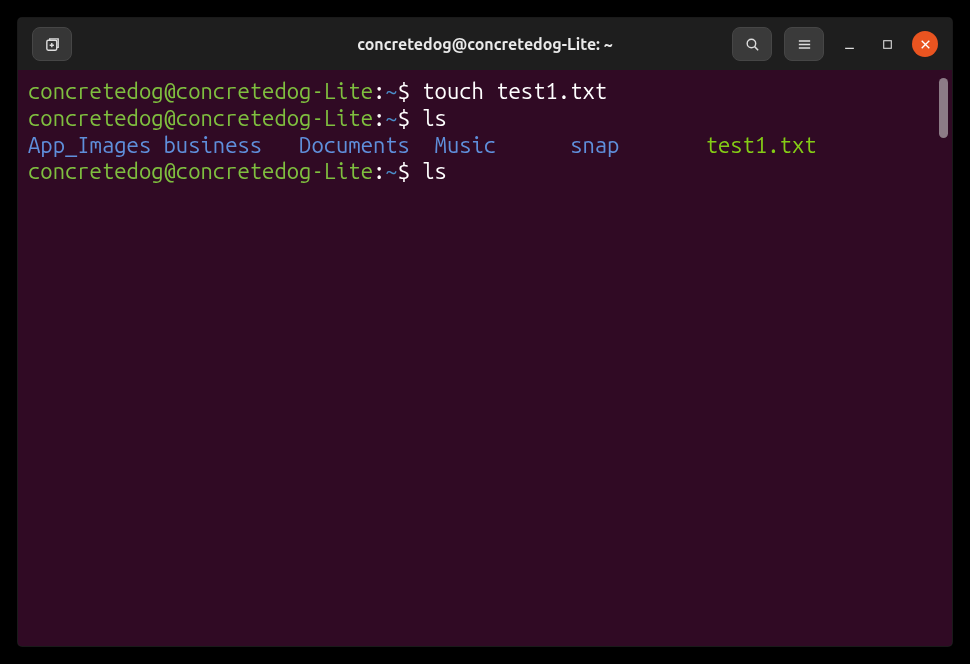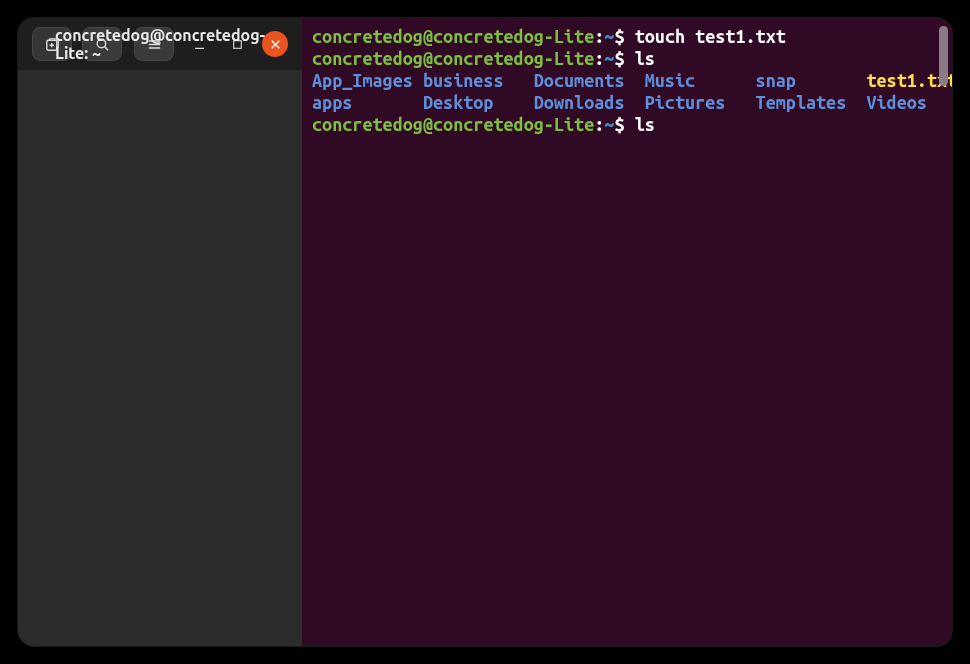--- a/index.html
+++ b/index.html
@@ -8,24 +8,24 @@
     height: 664px;
     background: #000;
     font-family: "Ubuntu Mono", "DejaVu Sans Mono", Consolas, monospace;
     overflow: hidden;
     padding: 18px;
   }
   .window {
     width: 100%;
     height: 100%;
     background: #2c2c2c;
-    border-radius: 16px;
+    border-radius: 4px;
     overflow: hidden;
     display: flex;
-    flex-direction: row;
+    flex-direction: column;
     box-shadow: 0 0 0 1px #1a1a1a;
   }
   .titlebar {
     height: 52px;
     background: #1e1e1e;
     display: flex;
     align-items: center;
     padding: 0 14px;
     gap: 10px;
     position: relative;
@@ -70,46 +70,46 @@
   .win-ctl.plain { color: #ddd; }
   .win-ctl.close {
     background: #e95420;
     color: #fff;
   }
   .win-ctl svg { display: block; }
   .terminal {
     flex: 1;
     background: #300a24;
     padding: 8px 6px 8px 10px;
-    font-size: 18px;
+    font-size: 22px;
     line-height: 1.22;
     color: #fff;
     position: relative;
-    font-weight: 700;
+    font-weight: 400;
     letter-spacing: 0;
     overflow: hidden;
   }
   .scrollbar {
     position: absolute;
     right: 4px;
     top: 8px;
     width: 9px;
     height: 60px;
     background: #8c7b86;
     border-radius: 5px;
   }
   .line { white-space: pre; }
   .user { color: #7fbf3f; }
   .host { color: #7fbf3f; }
   .colon { color: #fff; }
   .path { color: #4b8ecb; }
   .dollar { color: #fff; }
   .cmd { color: #fff; }
   .dir { color: #5f8fdb; }
-  .file { color: #fde047; }
+  .file { color: #84cc16; }
   .cursor {
     display: inline-block;
     width: 10px;
     height: 19px;
     background: #fff;
     vertical-align: text-bottom;
     margin-bottom: 1px;
   }
   .ls-grid span { display: inline-block; }
 </style>
@@ -160,21 +160,20 @@
   </div>
 
   <div class="terminal">
     <div class="scrollbar"></div>
 
     <div class="line"><span class="user">concretedog</span><span class="user">@</span><span class="host">concretedog-Lite</span><span class="colon">:</span><span class="path">~</span><span class="dollar">$</span><span class="cmd"> </span><span class="cmd">touch test1.txt</span></div>
 
     <div class="line"><span class="user">concretedog</span><span class="user">@</span><span class="host">concretedog-Lite</span><span class="colon">:</span><span class="path">~</span><span class="dollar">$</span><span class="cmd"> </span><span class="cmd">ls</span></div>
 
     <div class="line ls-grid" id="ls1-row1"><span class="dir">App_Images </span><span class="dir">business   </span><span class="dir">Documents  </span><span class="dir">Music      </span><span class="dir">snap       </span><span class="file">test1.txt</span></div>
-    <div class="line ls-grid" id="ls1-row2"><span class="dir">apps       </span><span class="dir">Desktop    </span><span class="dir">Downloads  </span><span class="dir">Pictures   </span><span class="dir">Templates  </span><span class="dir">Videos</span></div>
 
 
     <div class="line"><span class="user">concretedog</span><span class="user">@</span><span class="host">concretedog-Lite</span><span class="colon">:</span><span class="path">~</span><span class="dollar">$</span><span class="cmd"> </span><span class="cmd">ls</span></div>
 
 
 
   </div>
 </div>
 
 </body></html>

